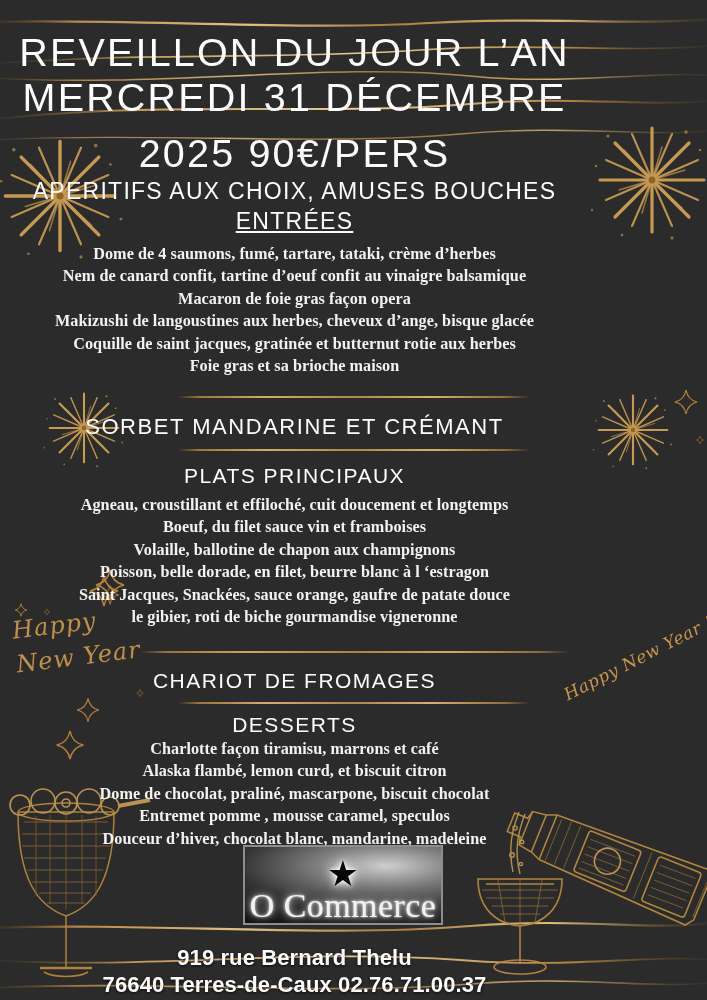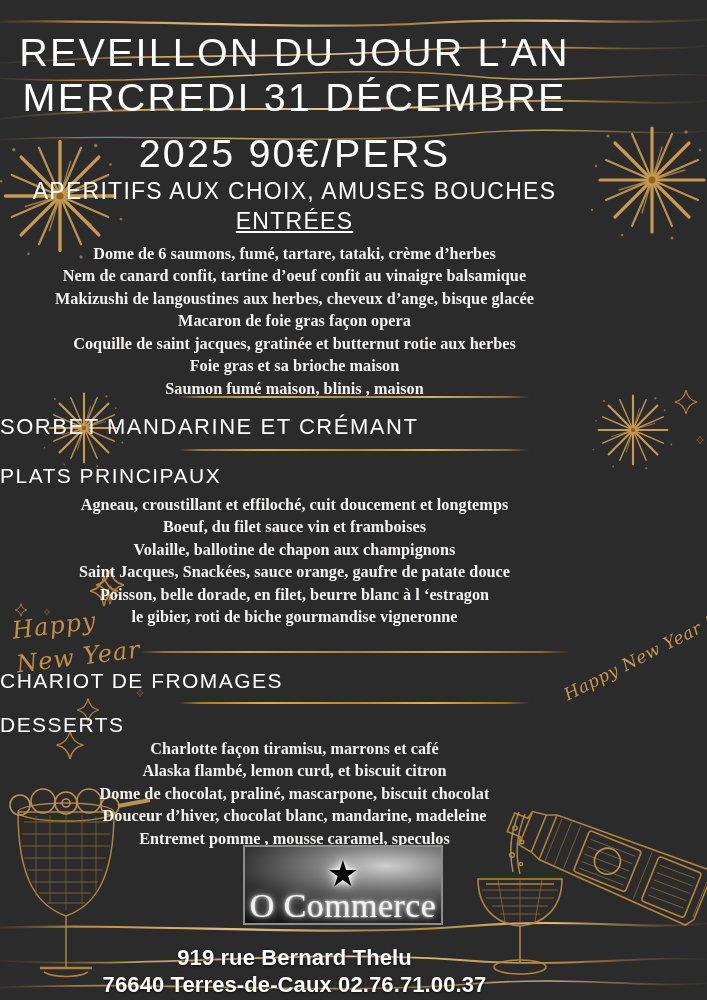--- a/index.html
+++ b/index.html
@@ -46,21 +46,21 @@
     color:#f4f2f0;
     font-weight:700;
     letter-spacing:.003em;
   }
   .menu-list div { white-space:nowrap; }
 
   .section-head {
     position:absolute; left:0; right:0;
     font-family:"Liberation Sans", sans-serif;
     font-weight:300;
-    text-align:left;
+    text-align:center;
     color:#fdfdfd;
     text-transform:uppercase;
     letter-spacing:.07em;
   }
 
   
   .rule {
     position:absolute;
     height:2px;
     background:linear-gradient(90deg,
@@ -354,55 +354,54 @@
       <div class="deco-title t-line2">Mercredi 31 décembre</div>
       <div class="deco-title t-line3">2025 90€/pers</div>
     </div>
 
     <div id="subhead">
       <div class="deco-title sub1">Aperitifs aux choix, amuses bouches</div>
       <div class="deco-title sub2">Entrées</div>
     </div>
 
     <div class="menu-list" style="top:243px;">
-      <div>Dome de 6 saumons, fumé, tartare, tataki, crème d’herbes</div>
+      <div>Dome de 4 saumons, fumé, tartare, tataki, crème d’herbes</div>
       <div>Nem de canard confit, tartine d’oeuf confit au vinaigre balsamique</div>
+      <div>Macaron de foie gras façon opera</div>
       <div>Makizushi de langoustines aux herbes, cheveux d’ange, bisque glacée</div>
-      <div>Macaron de foie gras façon opera</div>
       <div>Coquille de saint jacques, gratinée et butternut rotie aux herbes</div>
       <div>Foie gras et sa brioche maison</div>
-      <div>Saumon fumé maison, blinis , maison</div>
     </div>
 
     <div class="rule" style="left:178px; width:352px; top:396px;"></div>
     <div class="section-head" style="top:414px; font-size:22px;">Sorbet mandarine et crémant</div>
     <div class="rule" style="left:178px; width:352px; top:449px;"></div>
 
     <div class="section-head" style="top:464px; font-size:21px;">Plats principaux</div>
     <div class="menu-list" style="top:494px;">
       <div>Agneau, croustillant et effiloché, cuit doucement et longtemps</div>
       <div>Boeuf, du filet sauce vin et framboises</div>
       <div>Volaille, ballotine de chapon aux champignons</div>
+      <div>Poisson, belle dorade, en filet, beurre blanc à l ‘estragon</div>
       <div>Saint Jacques, Snackées, sauce orange, gaufre de patate douce</div>
-      <div>Poisson, belle dorade, en filet, beurre blanc à l ‘estragon</div>
       <div>le gibier, roti de biche gourmandise vigneronne</div>
     </div>
 
     <div class="rule" style="left:140px; width:430px; top:651px; opacity:.95; z-index:4;"></div>
 
     <div class="section-head" style="top:669px; font-size:21px;">Chariot de fromages</div>
     <div class="rule" style="left:178px; width:352px; top:702px;"></div>
 
     <div class="section-head" style="top:713px; font-size:21px;">Desserts</div>
     <div class="menu-list" style="top:738px;">
       <div>Charlotte façon tiramisu, marrons et café</div>
       <div>Alaska flambé, lemon curd, et biscuit citron</div>
       <div>Dome de chocolat, praliné, mascarpone, biscuit chocolat</div>
+      <div>Entremet pomme , mousse caramel, speculos</div>
       <div>Douceur d’hiver, chocolat blanc, mandarine, madeleine</div>
-      <div>Entremet pomme , mousse caramel, speculos</div>
     </div>
 
     <div id="hny-left">
       <div>Happy</div>
       <div>New Year</div>
     </div>
     <div id="hny-right">Happy New Year !</div>
 
     <div id="logo-box">
       <div id="logo-star">★</div>

